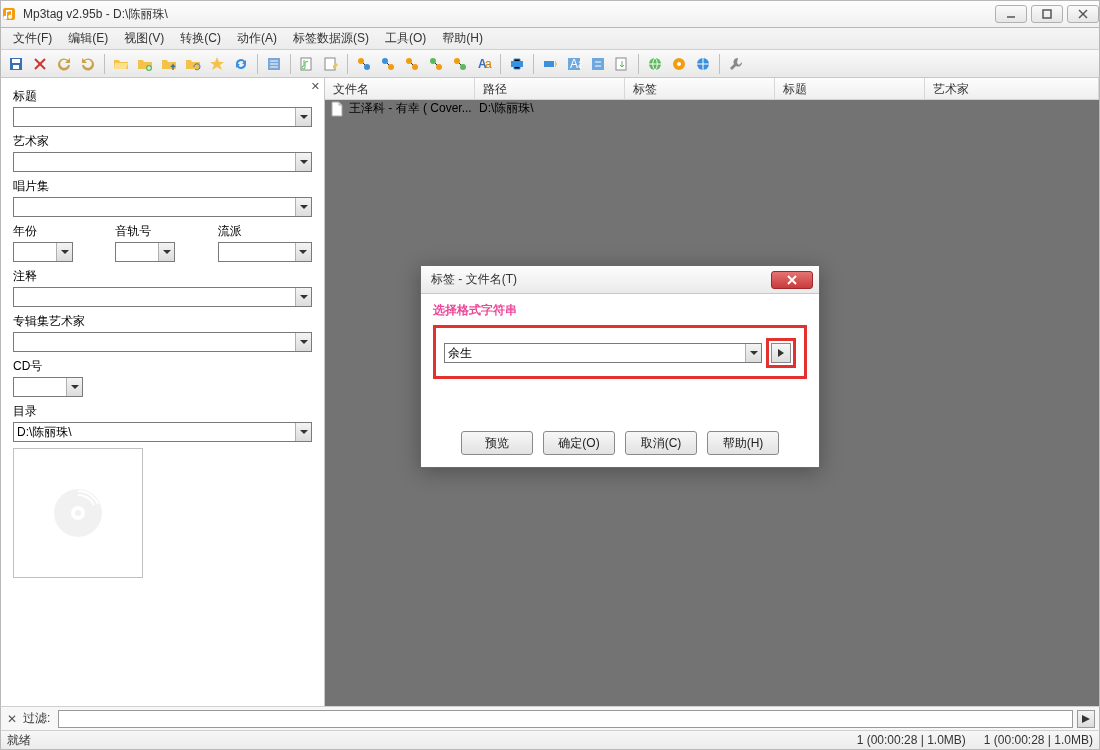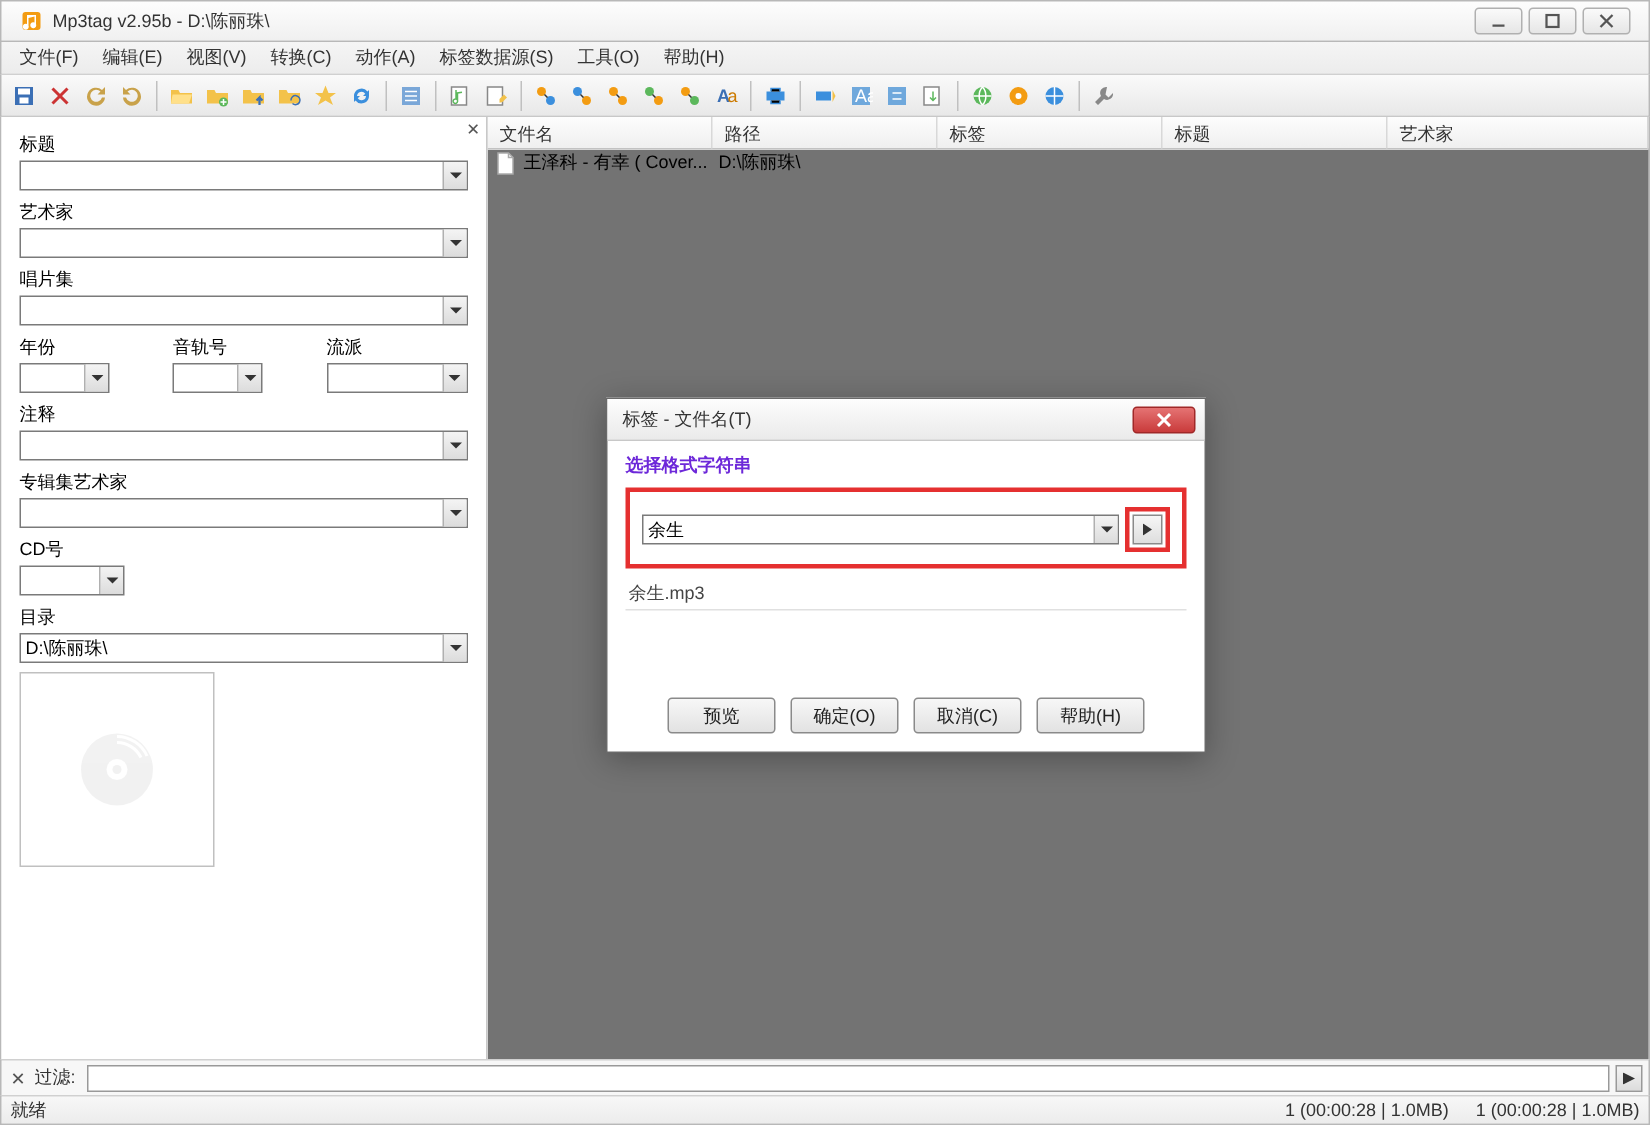--- a/index.html
+++ b/index.html
@@ -1,19 +1,19 @@
 <!DOCTYPE html>
 <html><head>
 <meta charset="utf-8">
 <style>
 * { box-sizing: border-box; margin: 0; padding: 0; font-family: "Microsoft YaHei", "SimSun", Tahoma, sans-serif; font-size: 12px; }
 html, body { width: 1100px; height: 750px; overflow: hidden; background: #fff; }
 
 
-.titlebar { height: 28px; background: linear-gradient(#fdfdfd,#f0f0f0); border: 1px solid #b8b8b8; display: flex; align-items: center; padding: 0 12px; }
+.titlebar { height: 28px; background: linear-gradient(#fdfdfd,#f0f0f0); border: 1px solid #b8b8b8; display: flex; align-items: center; padding: 0 0; }
 .titlebar .app-icon { width: 16px; height: 16px; margin-right: 6px; display:inline-flex; align-items:center; justify-content:center;}
 .titlebar .title { flex: 1; color: #333; }
 .winbtns { display:flex; gap:0; }
 .winbtn { width:32px; height:18px; border:1px solid #b0b0b0; background:linear-gradient(#fafafa,#e6e6e6); border-radius:3px; margin-left:4px; display:flex; align-items:center; justify-content:center; color:#555; font-size:11px; cursor:default;}
 .winbtn svg { width:10px; height:10px; }
 
 
 .menubar { height: 22px; background: linear-gradient(#f5f5f5,#ececec); border-left:1px solid #b8b8b8; border-right:1px solid #b8b8b8; border-bottom:1px solid #d0d0d0; display:flex; align-items:center; padding:0 4px;text-align:center;}
 .menuitem { padding: 2px 8px; color:#333; cursor:default;}
 
@@ -58,27 +58,27 @@
 .filterbar .flabel { margin-right:8px; color:#333;}
 .filterbar input { flex:1; height:18px; border:1px solid #999; padding:1px 3px; background:#fff;}
 .filterbar .fgo { width:18px; height:18px; border:1px solid #999; margin-left:4px; background:linear-gradient(#f4f4f4,#dcdcdc); display:flex; align-items:center; justify-content:center; cursor:default;}
 
 
 .statusbar { height:20px; border:1px solid #b8b8b8; border-top:1px solid #d0d0d0; background:linear-gradient(#f7f7f7,#ececec); display:flex; align-items:center; padding:0 6px; color:#333;}
 .statusbar .sp { flex:1;}
 .statusbar .seg { margin-left:18px;}
 
 
-.dialog { position:absolute; left:404px; top:265px; width:400px; background:#fff; border:1px solid #6a6a6a; box-shadow:0 4px 20px rgba(0,0,0,.3); }
+.dialog { position:absolute; left:420px; top:265px; width:400px; background:#fff; border:1px solid #6a6a6a; box-shadow:0 4px 20px rgba(0,0,0,.3); }
 .dlgtitle { height:28px; background:linear-gradient(#fdfdfd,#eaeaea); border-bottom:1px solid #c8c8c8; display:flex; align-items:center; padding:0 6px 0 10px;}
 .dlgtitle .t { flex:1; color:#333;}
 .dlgclose { width:42px; height:18px; background:linear-gradient(#e57373,#c93b3b); border:1px solid #a02828; border-radius:3px; display:flex; align-items:center; justify-content:center; cursor:default;}
 .dlgclose svg { width:10px; height:10px; stroke:#fff; stroke-width:2;}
 .dlgbody { padding:8px 12px 12px 12px;}
-.dlgheading { font-weight:bold; color:#6d28d9; margin-bottom:6px;}
+.dlgheading { font-weight:bold; color:#ec4899; margin-bottom:6px;}
 .redbox { border:3px solid #e53030; padding:6px 8px 8px 8px; margin-bottom:4px;}
 .formatrow { display:flex; align-items:center; gap:4px; margin-top:4px;}
 .formatrow .combo { flex:1; }
 .arrowbtn-wrap { border:3px solid #e53030; padding:2px;}
 .arrowbtn { width:20px; height:20px; border:1px solid #8a8a8a; background:linear-gradient(#f6f6f6,#dedede); display:flex; align-items:center; justify-content:center; cursor:default;}
 .arrowbtn svg { width:8px; height:8px; fill:#333;}
 .preview-text { color:#444; padding:4px 2px 2px 2px; border-bottom:1px solid #e0e0e0; margin-bottom:10px;}
 .dlgbtns { display:flex; justify-content:center; gap:10px;}
 .dlgbtn { min-width:72px; height:24px; border:1px solid #8a8a8a; background:linear-gradient(#f7f7f7,#e2e2e2); border-radius:3px; display:flex; align-items:center; justify-content:center; cursor:default; color:#222;margin-top:48px;}
 
@@ -476,21 +476,20 @@
         </div>
         <span class="arrowbtn-wrap">
           <span class="arrowbtn">
               <svg viewBox="0 0 8 8">
                 <path d="M1 0l6 4-6 4z"></path>
               </svg>
             </span>
         </span>
       </div>
     </div>
-    <div class="preview-text">余生.mp3</div>
     <div class="dlgbtns">
       <div class="dlgbtn">预览</div>
       <div class="dlgbtn">确定(O)</div>
       <div class="dlgbtn">取消(C)</div>
       <div class="dlgbtn">帮助(H)</div>
     </div>
   </div>
 </div>
 
 </body></html>

